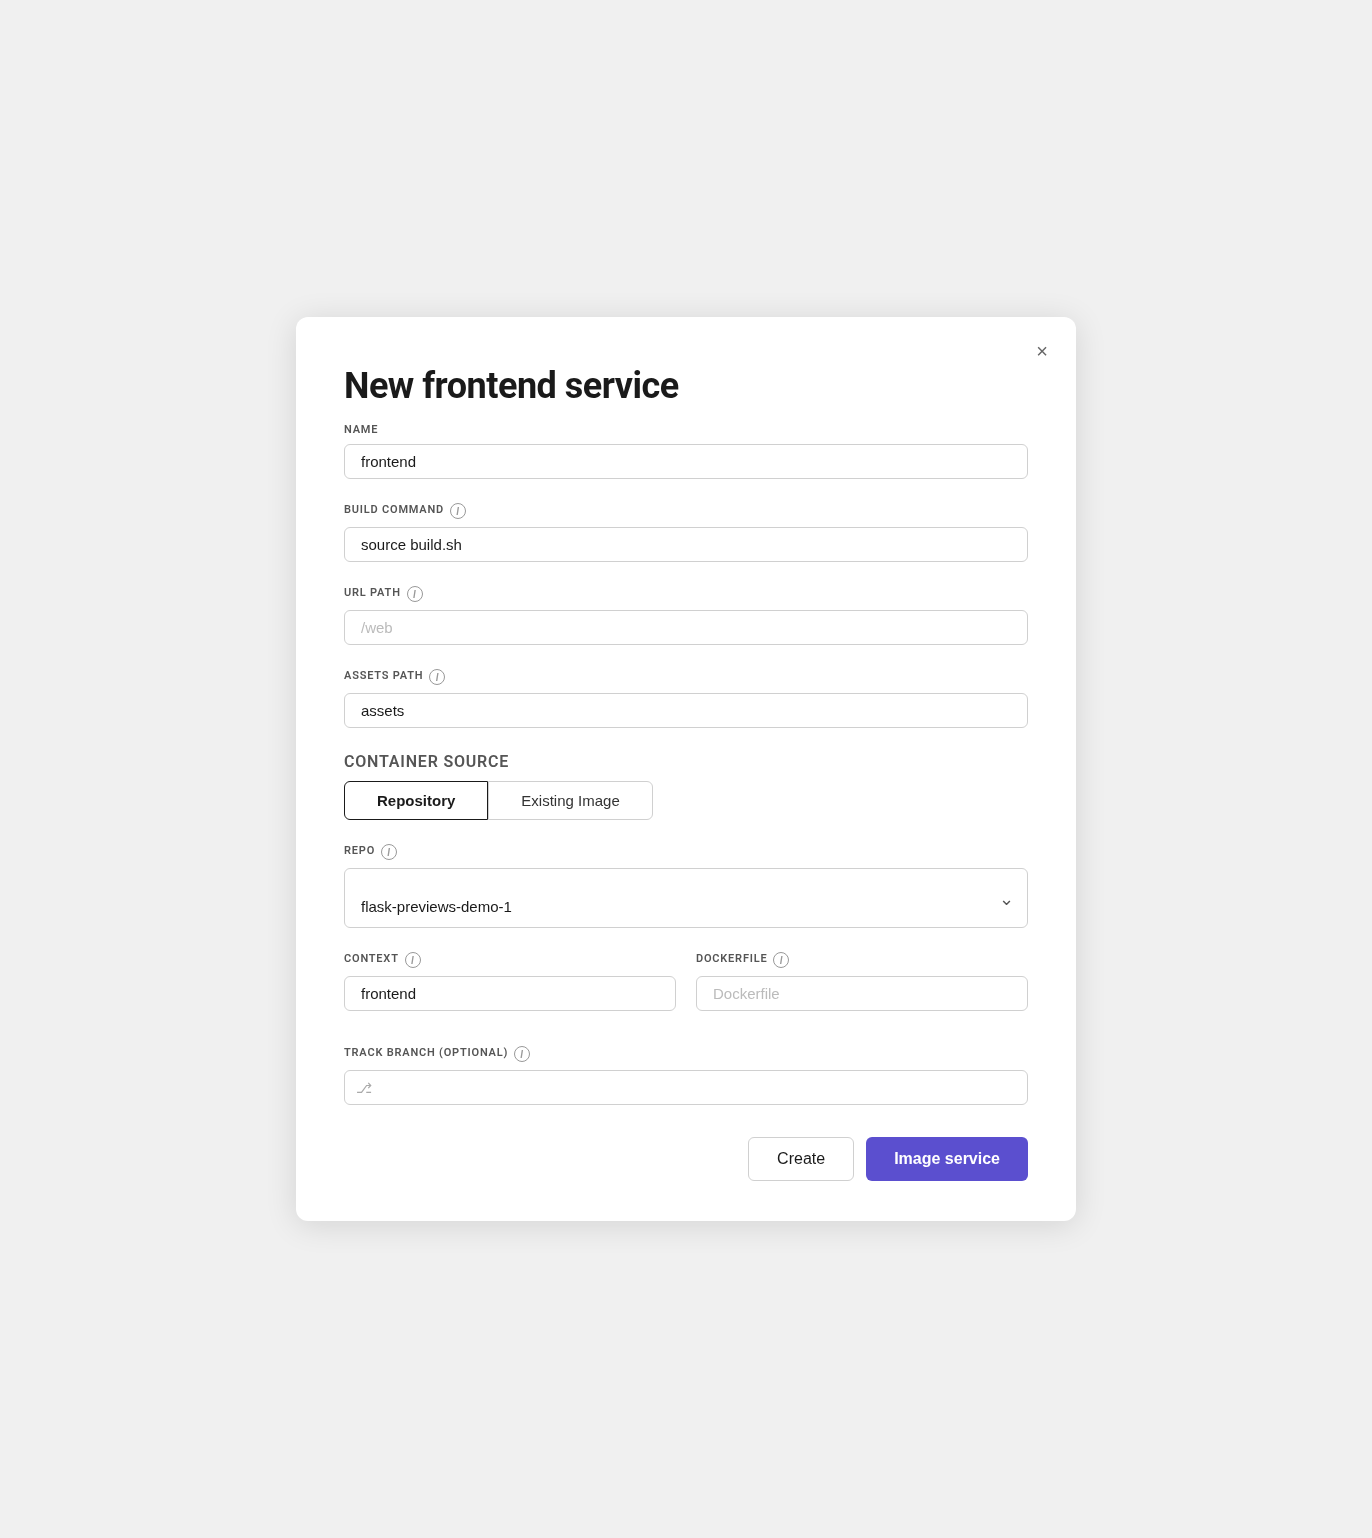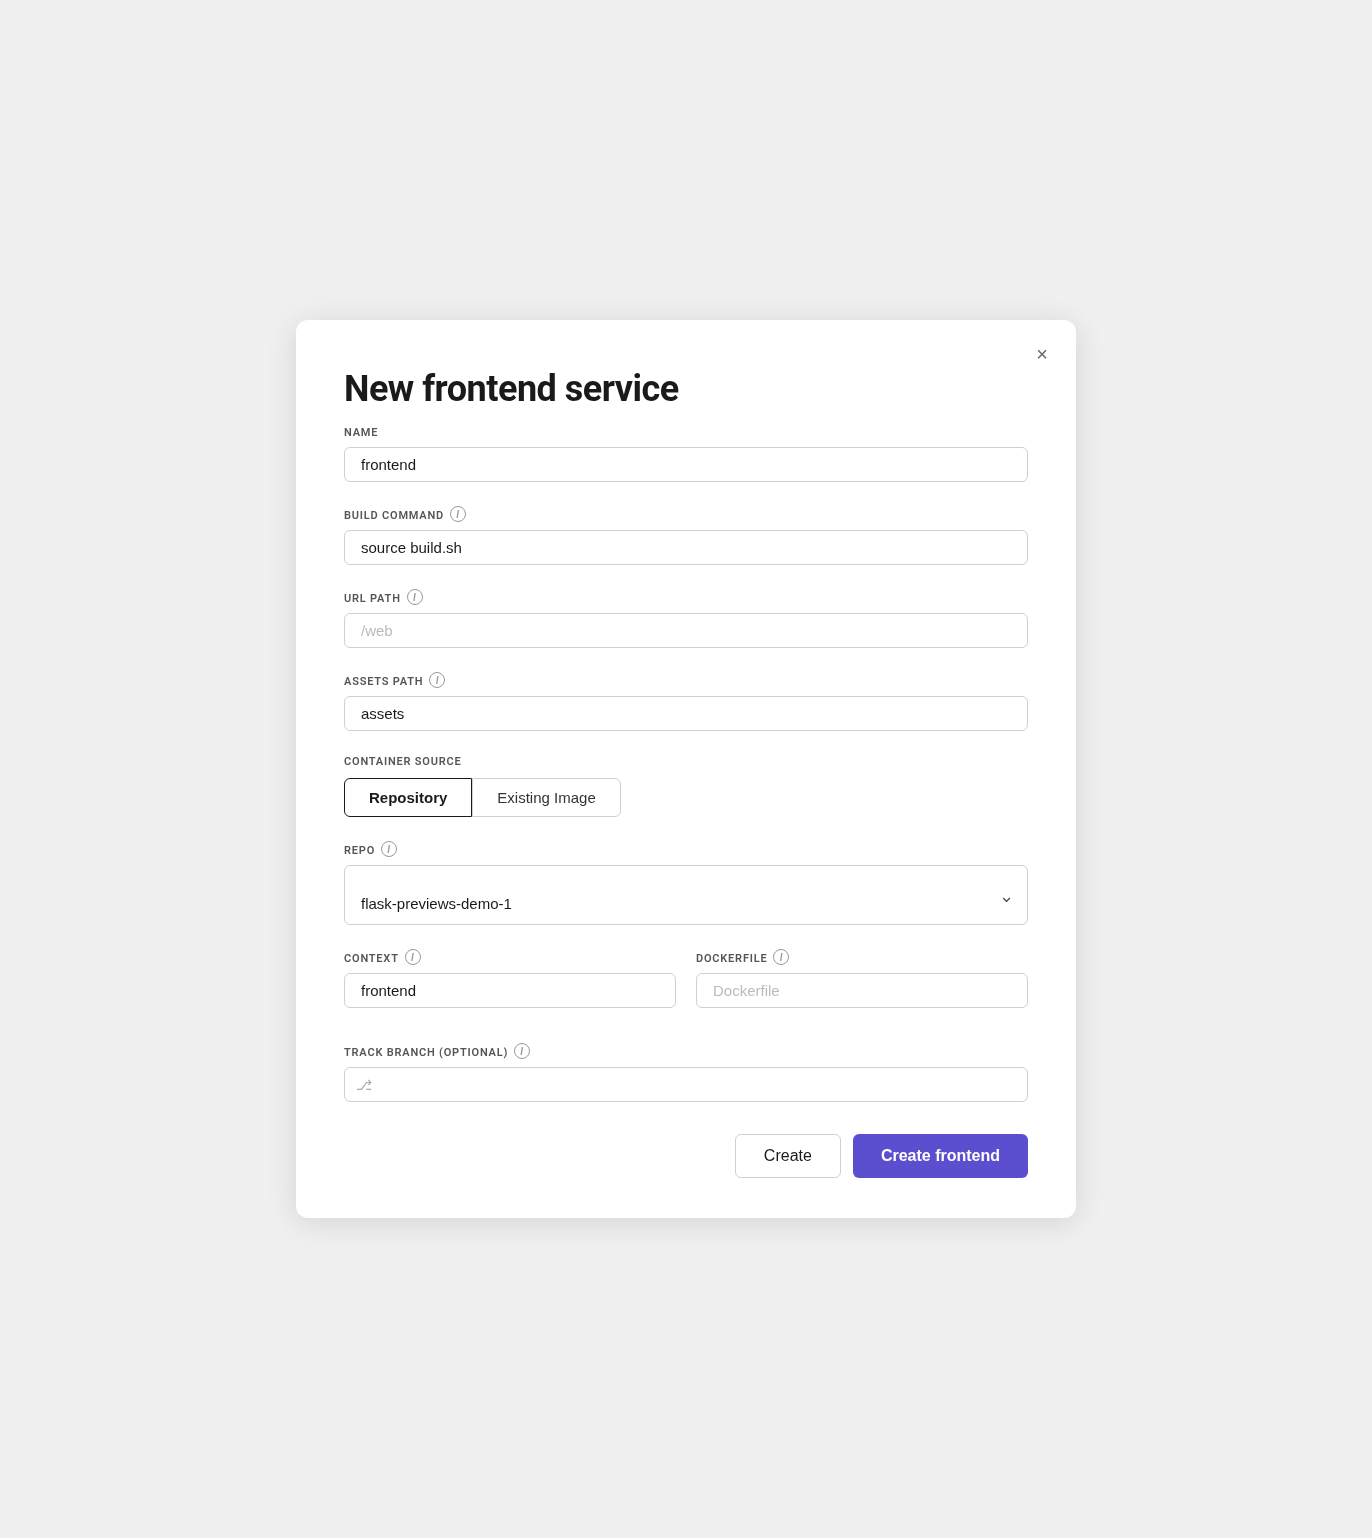--- a/index.html
+++ b/index.html
@@ -46,21 +46,21 @@
       margin-bottom: 16px;
       letter-spacing: -0.5px;
     }
 
     .field-group {
       margin-bottom: 24px;
     }
 
     .field-label {
       display: flex;
-      align-items: flex-end;
+      align-items: flex-start;
       gap: 6px;
       font-size: 11px;
       font-weight: 600;
       color: #555;
       letter-spacing: 0.8px;
       text-transform: uppercase;
       margin-bottom: 8px;
     }
 
     .info-icon {
@@ -106,36 +106,36 @@
     .branch-icon {
       position: absolute;
       left: 12px;
       top: 50%;
       transform: translateY(-50%);
       color: #aaa;
       font-size: 14px;
     }
 
     .container-source-label {
-      font-size: 11px;
+      font-size: 16px;
       font-weight: 600;
       color: #555;
       letter-spacing: 0.8px;
       text-transform: uppercase;
       margin-bottom: 10px;
     }
 
     .toggle-group {
       display: flex;
       gap: 0;
       margin-bottom: 0;
     }
 
     .toggle-btn {
-      padding: 10px 24px;
+      padding: 10px 32px;
       border: 1.5px solid #d0d0d0;
       background: white;
       font-size: 15px;
       cursor: pointer;
       color: #333;
       font-weight: 400;
       transition: background 0.1s, border-color 0.1s;
     }
 
     .toggle-btn:first-child {
@@ -308,16 +308,16 @@
       <span class="info-icon">i</span>
     </div>
     <div class="input-wrapper">
       <span class="branch-icon">⎇</span>
       <input class="field-input has-icon" type="text" value="" placeholder="" style="">
     </div>
   </div>
 
   <div class="footer-actions">
     <button class="btn-cancel">Create</button>
-    <button class="btn-create">Create frontend</button>
+    <button class="btn-create">Image service</button>
   </div>
 
 </div>
 
 </body></html>

